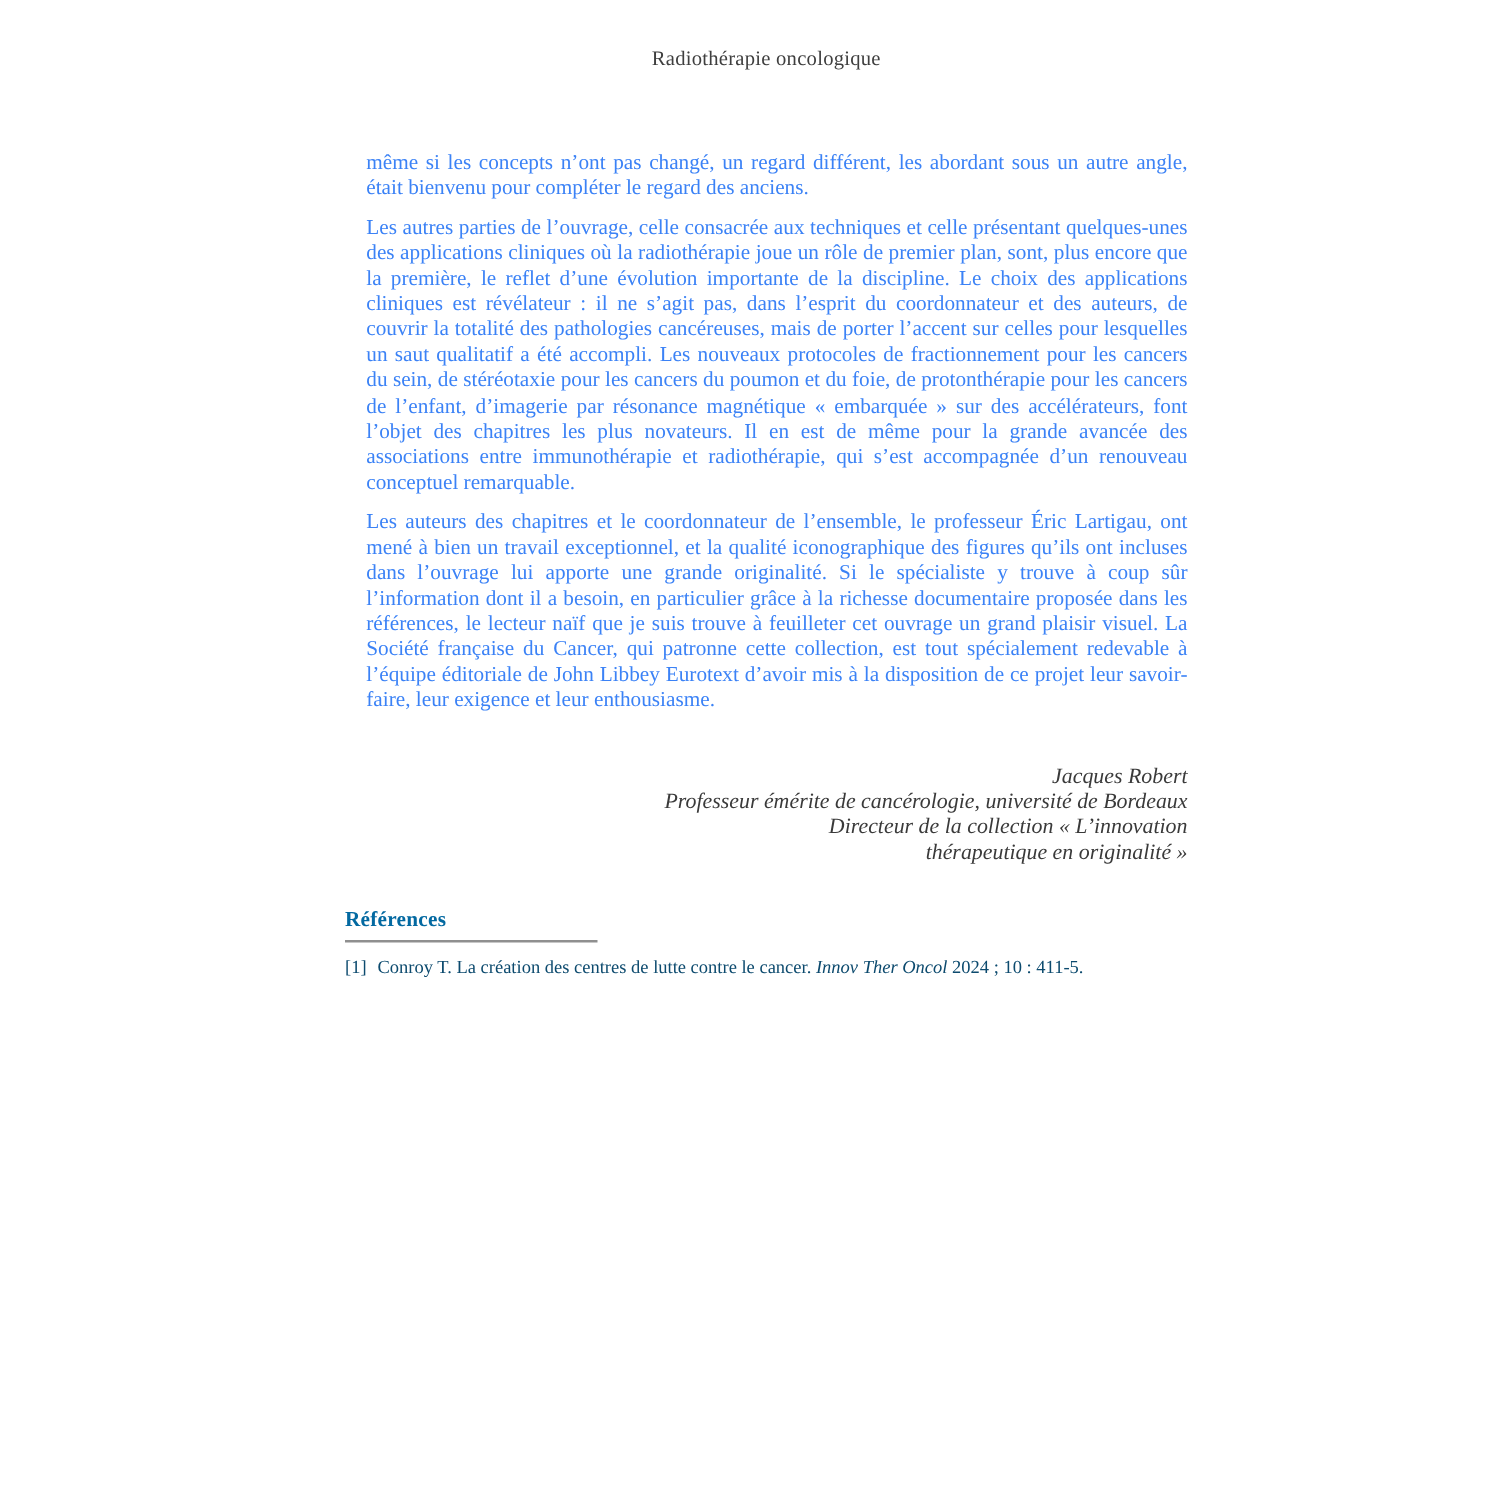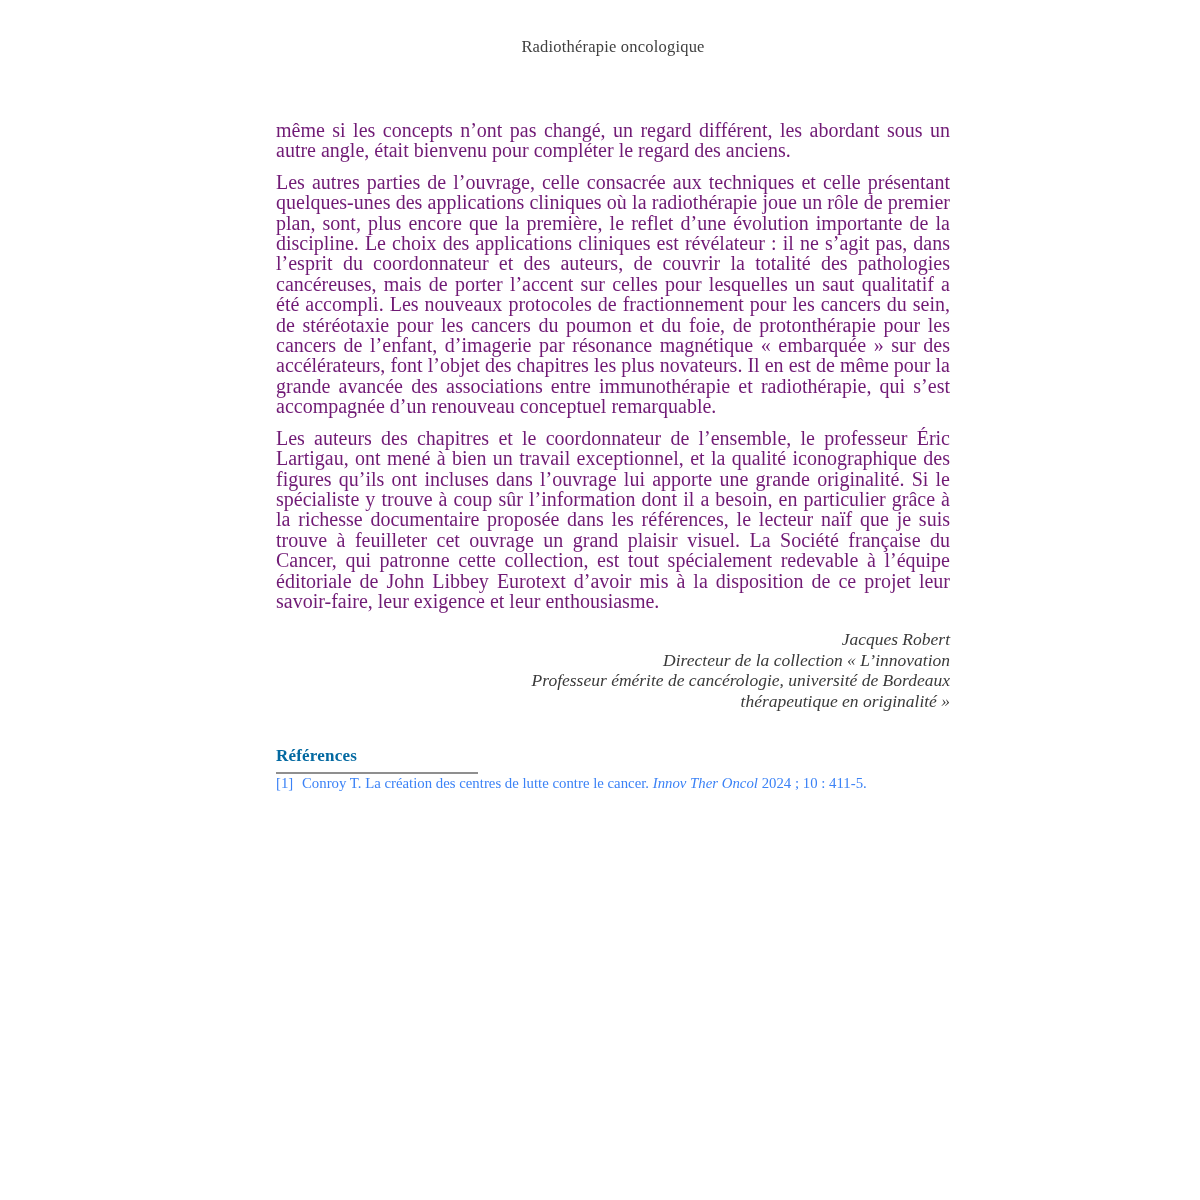--- a/index.html
+++ b/index.html
@@ -27,28 +27,28 @@
     color: #3f3f3f;
     letter-spacing: 0.2px;
   }
   .content {
     position: absolute;
     top: 120px;
     left: 276px;
     width: 674px;
   }
   .body-para {
-    margin: 0 0 11px 0;
-    font-size: 20px;
+    margin: 0 0 11px 17px;
+    font-size: 17px;
     line-height: 20.4px;
     text-align: justify;
-    color: #701a75;
+    color: #3b82f6;
   }
   .signature {
-    margin-top: 18px;
+    margin-top: 39px;
     text-align: right;
     font-style: italic;
     font-size: 17.5px;
     line-height: 20.4px;
     color: #3a3a3a;
   }
   .ref-heading {
     margin: 33px 0 0 0;
     font-size: 17px;
     line-height: 24px;
@@ -56,23 +56,24 @@
     color: #0369a1;
     letter-spacing: 0.2px;
   }
   .ref-rule {
     width: 202px;
     height: 2px;
     background: #8f8f8f;
     margin-top: 4px;
   }
   .ref-list {
+    margin-top: 11px;
     font-size: 14.8px;
     line-height: 19px;
-    color: #3b82f6;
+    color: #0c4a6e;
   }
   .ref-item {
     text-align: justify;
     padding-left: 26px;
     text-indent: -26px;
     margin: 0 0 11px 0;
   }
   .ref-num {
     display: inline-block;
     width: 26px;
@@ -99,22 +100,22 @@
   <div class="content">
 
     <p class="body-para">même si les concepts n’ont pas changé, un regard différent, les abordant sous un autre angle, était bienvenu pour compléter le regard des anciens.</p>
 
     <p class="body-para">Les autres parties de l’ouvrage, celle consacrée aux techniques et celle présentant quelques-unes des applications cliniques où la radiothérapie joue un rôle de premier plan, sont, plus encore que la première, le reflet d’une évolution importante de la discipline. Le choix des applications cliniques est révélateur : il ne s’agit pas, dans l’esprit du coordonnateur et des auteurs, de couvrir la totalité des pathologies cancéreuses, mais de porter l’accent sur celles pour lesquelles un saut qualitatif a été accompli. Les nouveaux protocoles de fractionnement pour les cancers du sein, de stéréotaxie pour les cancers du poumon et du foie, de protonthérapie pour les cancers de l’enfant, d’imagerie par résonance magnétique « embarquée » sur des accélérateurs, font l’objet des chapitres les plus novateurs. Il en est de même pour la grande avancée des associations entre immunothérapie et radiothérapie, qui s’est accompagnée d’un renouveau conceptuel remarquable.</p>
 
     <p class="body-para">Les auteurs des chapitres et le coordonnateur de l’ensemble, le professeur Éric Lartigau, ont mené à bien un travail exceptionnel, et la qualité iconographique des figures qu’ils ont incluses dans l’ouvrage lui apporte une grande originalité. Si le spécialiste y trouve à coup sûr l’information dont il a besoin, en particulier grâce à la richesse documentaire proposée dans les références, le lecteur naïf que je suis trouve à feuilleter cet ouvrage un grand plaisir visuel. La Société française du Cancer, qui patronne cette collection, est tout spécialement redevable à l’équipe éditoriale de John Libbey Eurotext d’avoir mis à la disposition de ce projet leur savoir-faire, leur exigence et leur enthousiasme.</p>
 
     <div class="signature">
       <div>Jacques Robert</div>
+      <div>Professeur émérite de cancérologie, université de Bordeaux</div>
       <div>Directeur de la collection « L’innovation</div>
-      <div>Professeur émérite de cancérologie, université de Bordeaux</div>
       <div>thérapeutique en originalité »</div>
     </div>
 
     <h2 class="ref-heading">Références</h2>
 
     <div class="ref-rule"></div>
 
     <div class="ref-list">
 
       <div class="ref-item"><span class="ref-num">[1]</span><span>Conroy T. La création des centres de lutte contre le cancer. </span><em>Innov Ther Oncol</em><span> 2024 ; 10 : 411-5.</span></div>

